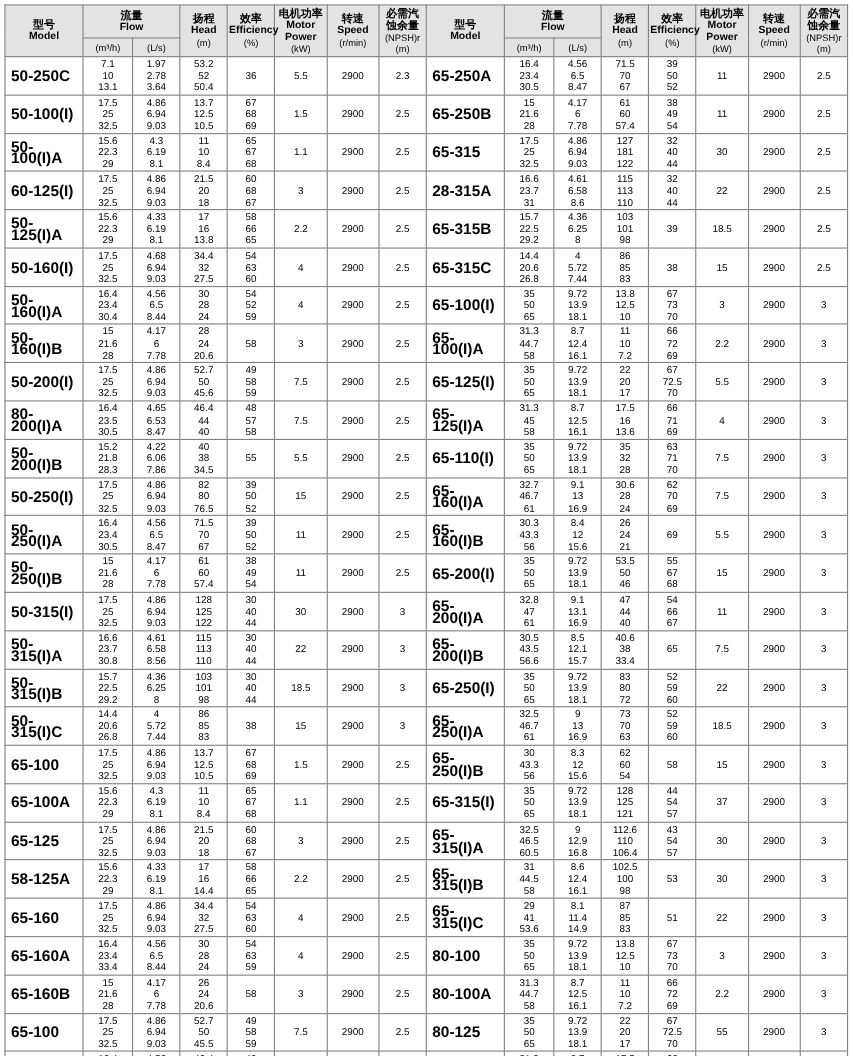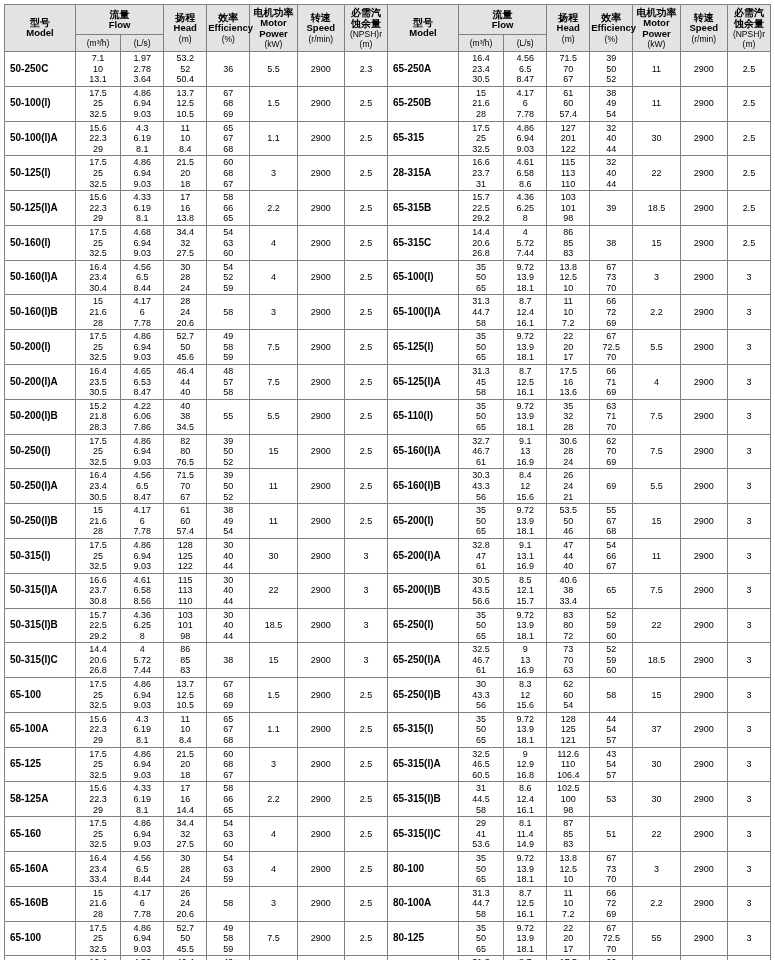--- a/index.html
+++ b/index.html
@@ -5,21 +5,21 @@
   html,body{margin:0;padding:0;background:#ffffff;}
   body{font-family:"Liberation Sans","DejaVu Sans",sans-serif;color:#000;}
   #sheet{width:775px;height:960px;box-sizing:border-box;padding:4px 4px 0 4px;}
   table{border-collapse:collapse;width:767px;table-layout:fixed;}
   th,td{border:1px solid #808080;text-align:center;vertical-align:middle;}
   thead th{background:#e3e3e3;font-size:10px;line-height:11px;font-weight:bold;padding:2px 1px;}
   thead th .sub{font-size:8.5px;font-weight:normal;display:block;line-height:10px;}
   thead th .cn{display:block;font-size:10px;line-height:11px;}
   thead th .en{display:block;font-size:9.5px;line-height:10.5px;}
   tbody td{font-size:9px;line-height:10.6px;padding:1px 1px;}
-  td.model{font-weight:bold;font-size:10px;text-align:left;padding-left:5px;}
+  td.model{font-weight:bold;font-size:14px;text-align:left;padding-left:5px;}
   td.multi{white-space:pre-line;font-size:9px;line-height:10.6px;}
   col.c-model{width:66px;}
   col.c-m3{width:42px;}
   col.c-ls{width:40px;}
   col.c-head{width:40px;}
   col.c-eff{width:40px;}
   col.c-pow{width:44px;}
   col.c-spd{width:44px;}
   col.c-npsh{width:40px;}
 </style>
@@ -220,31 +220,31 @@
           <td class="multi">2900</td>
           <td class="multi">2.5</td>
           <td class="model">65-315</td>
           <td class="multi">17.5
 25
 32.5</td>
           <td class="multi">4.86
 6.94
 9.03</td>
           <td class="multi">127
-201
+181
 122</td>
           <td class="multi">32
 40
 44</td>
           <td class="multi">30</td>
           <td class="multi">2900</td>
           <td class="multi">2.5</td>
         </tr>
         <tr>
-          <td class="model">50-125(I)</td>
+          <td class="model">60-125(I)</td>
           <td class="multi">17.5
 25
 32.5</td>
           <td class="multi">4.86
 6.94
 9.03</td>
           <td class="multi">21.5
 20
 18</td>
           <td class="multi">60
@@ -428,21 +428,21 @@
 20
 17</td>
           <td class="multi">67
 72.5
 70</td>
           <td class="multi">5.5</td>
           <td class="multi">2900</td>
           <td class="multi">3</td>
         </tr>
         <tr>
-          <td class="model">50-200(I)A</td>
+          <td class="model">80-200(I)A</td>
           <td class="multi">16.4
 23.5
 30.5</td>
           <td class="multi">4.65
 6.53
 8.47</td>
           <td class="multi">46.4
 44
 40</td>
           <td class="multi">48

